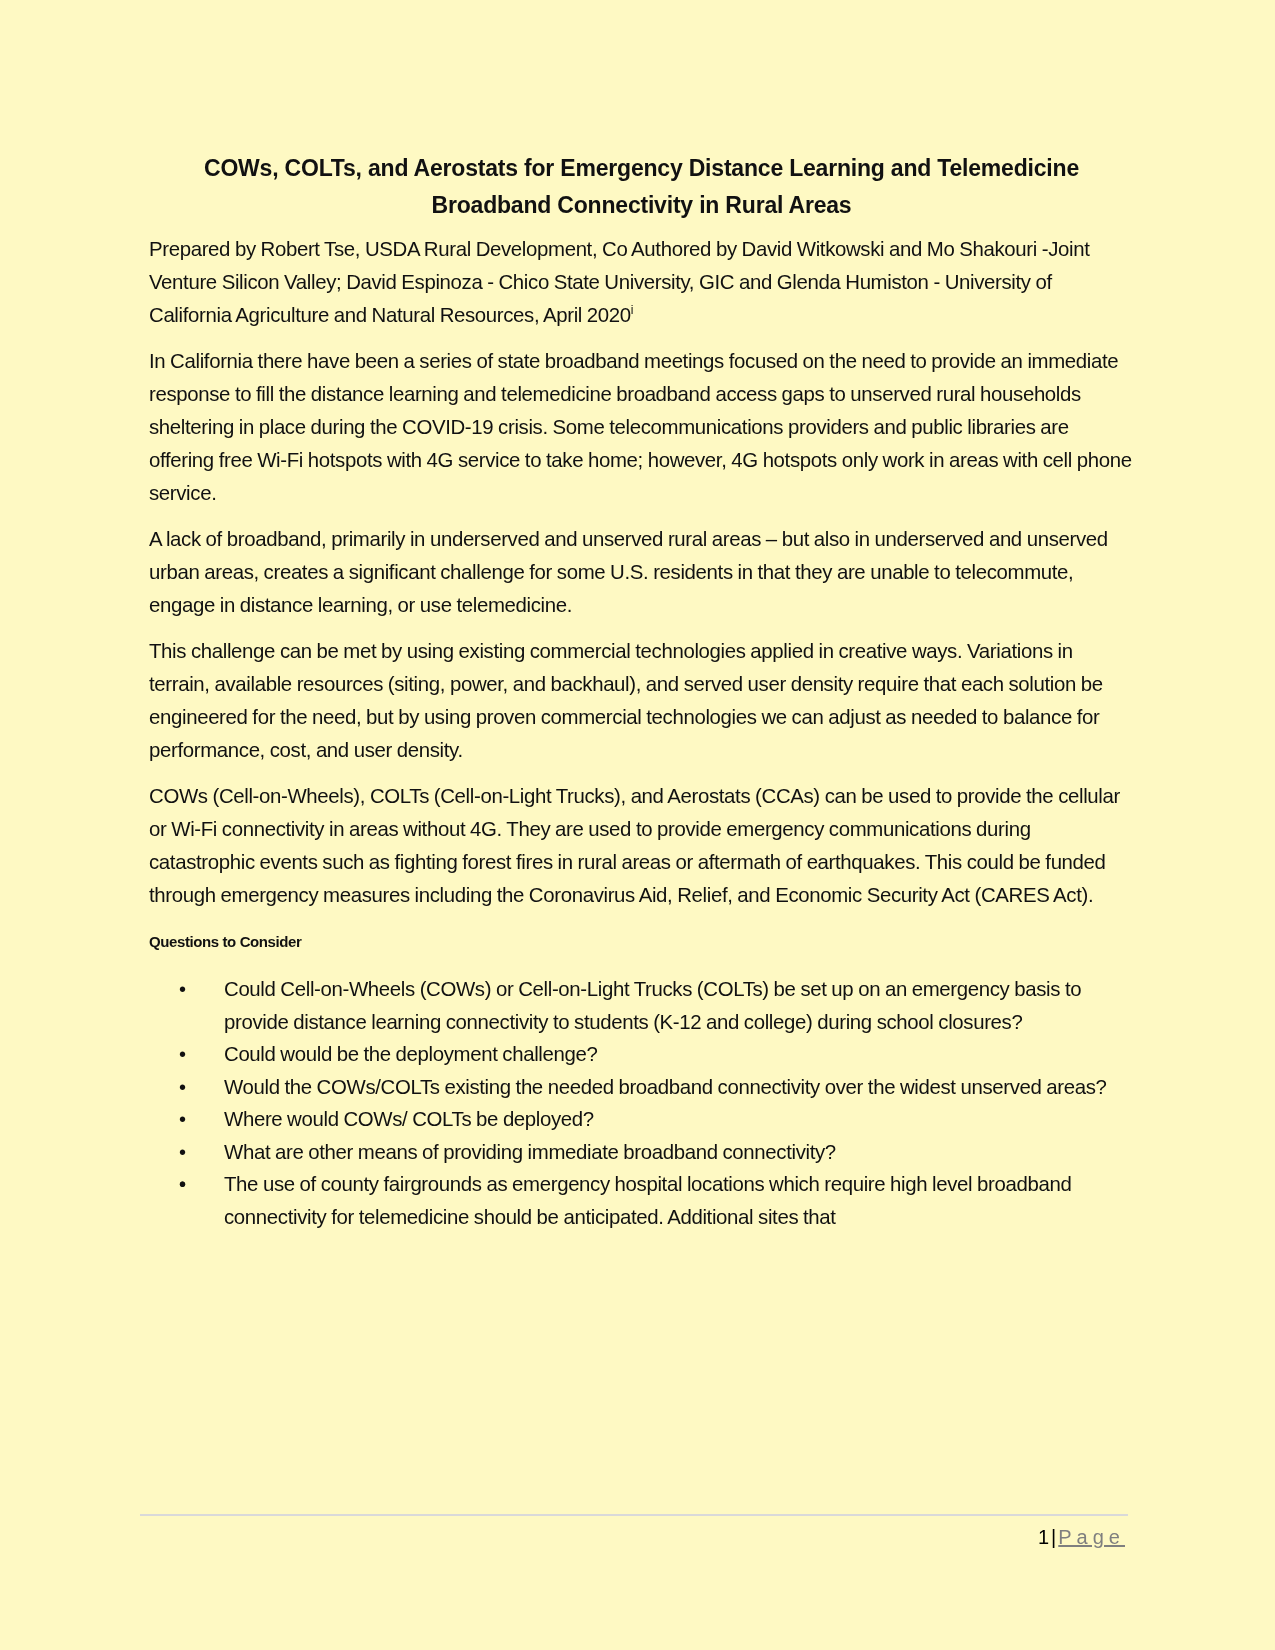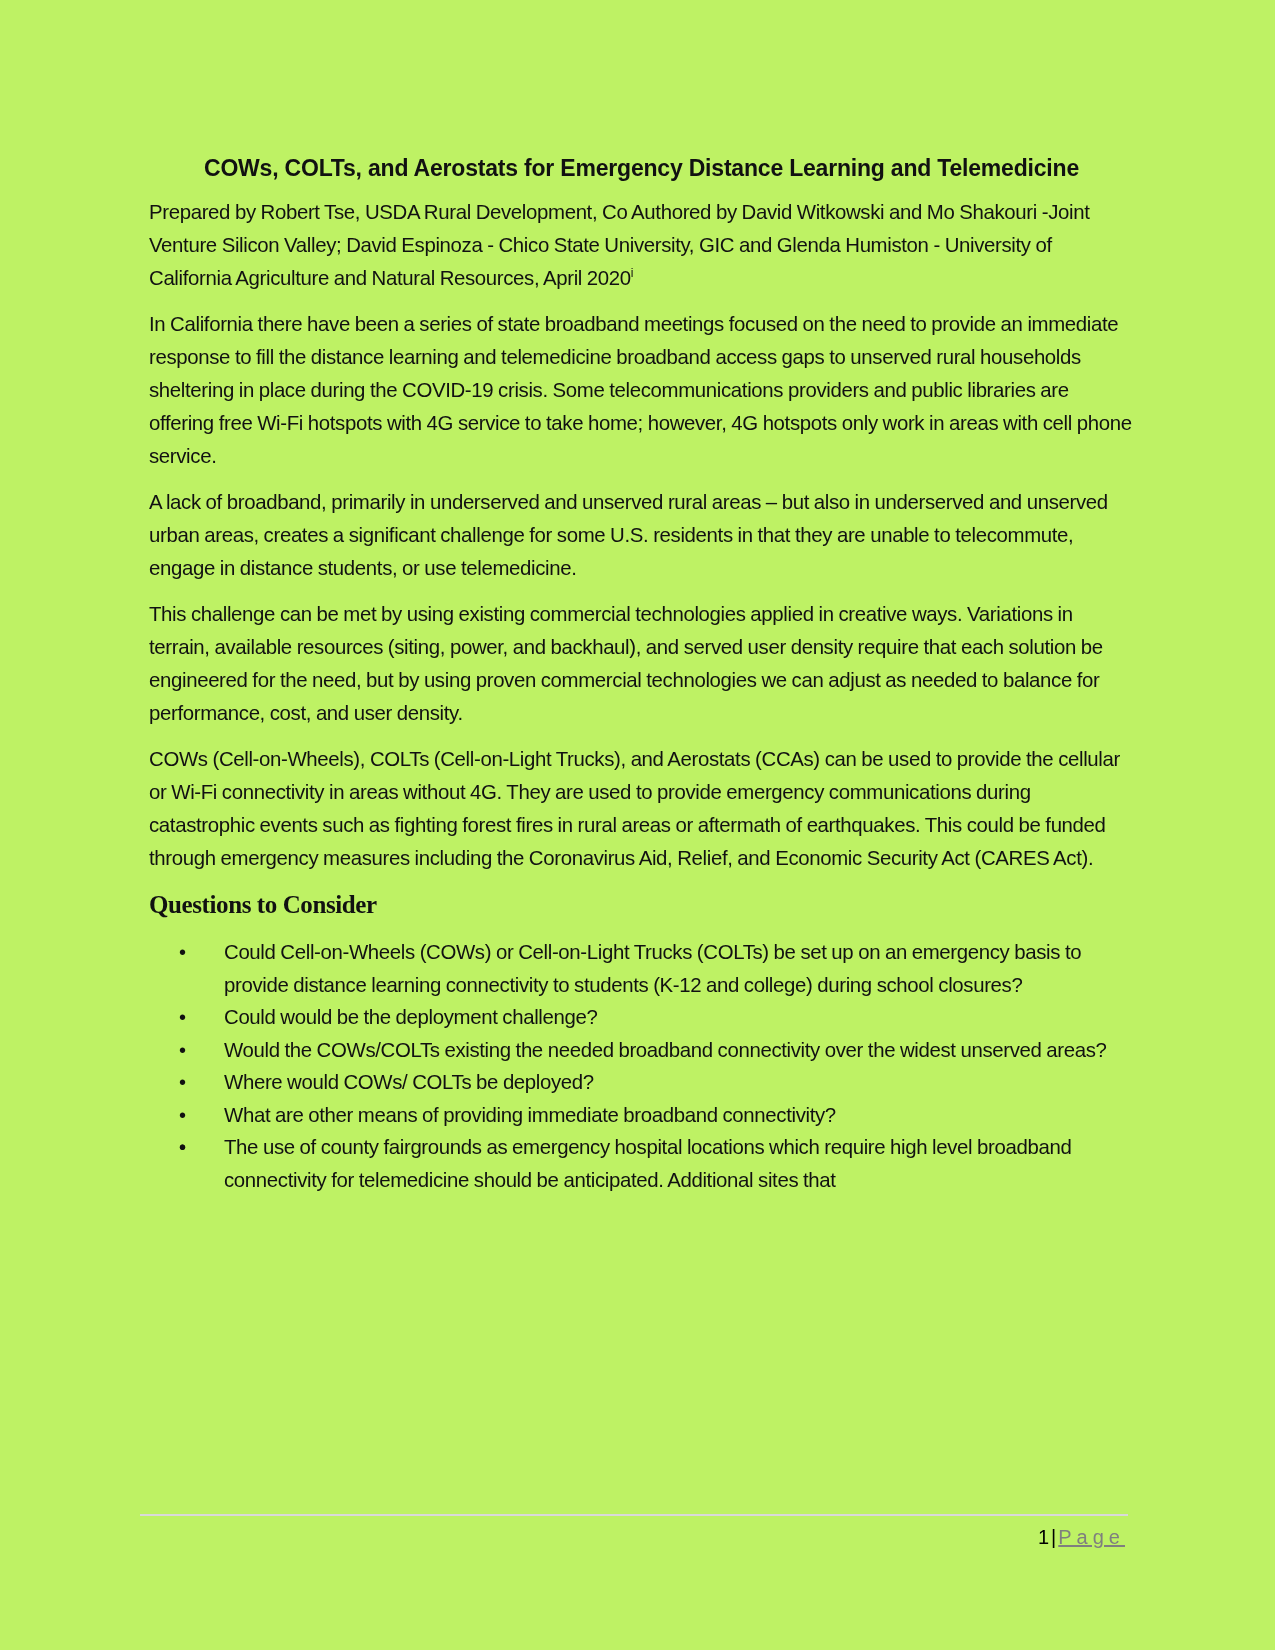--- a/index.html
+++ b/index.html
@@ -1,48 +1,49 @@
 <!DOCTYPE html>
 <html><head>
   <meta charset="utf-8">
   <style>
     html, body { margin: 0; padding: 0; background: #ffffff; }
     body { width: 1275px; height: 1650px; position: relative; overflow: hidden;
            font-family: "Liberation Sans", "DejaVu Sans", sans-serif; color: #111; }
-    .page { position: absolute; left: 0; top: 0; width: 1275px; height: 1650px; background: #bef264; }
+    .page { position: absolute; left: 0; top: 0; width: 1275px; height: 1650px; background: #fef9c3; }
     .content { position: absolute; left: 149px; top: 150px; width: 985px; }
     .title { text-align: center; font-weight: bold; font-size: 23px; line-height: 37px; margin: 0; letter-spacing: -0.2px; }
     .para { font-size: 20.4px; line-height: 33px; margin: 13px 0 0 0; letter-spacing: -0.35px; word-spacing: -0.5px; }
     .para.first { margin-top: 9px; }
     .sup { font-size: 12px; vertical-align: super; line-height: 0; }
-    .heading { font-weight: bold; font-size: 25px; line-height: 33px; margin: 13px 0 0 0; letter-spacing: -0.4px; font-family: Liberation Serif, serif; }
+    .heading { font-weight: bold; font-size: 15px; line-height: 33px; margin: 13px 0 0 0; letter-spacing: -0.4px; }
     ul.questions { list-style: none; margin: 15px 0 0 0; padding: 0; }
     ul.questions li { position: relative; padding-left: 75px; font-size: 20.4px; line-height: 32.5px; letter-spacing: -0.35px; word-spacing: -0.5px; }
     ul.questions li .bullet { position: absolute; left: 30px; top: 0; font-size: 20px; }
     .footer-rule { position: absolute; left: 140px; top: 1514px; width: 988px; height: 2px; background: #d9d9d9; }
     .footer { position: absolute; right: 150px; top: 1522px; font-size: 20px; line-height: 30px; }
     .footer .num { color: #000; }
     .footer .sep { color: #000; margin: 0 2px; }
     .footer .page-word { color: #7f7f7f; letter-spacing: 5px; text-decoration: underline; }
   </style>
 </head>
 <body>
 
 <div class="page">
   <div class="content">
     <h1 class="title">
       <span>COWs, COLTs, and Aerostats for Emergency Distance Learning and Telemedicine</span><br>
+      <span>Broadband Connectivity in Rural Areas</span>
     </h1>
 
     <p class="para first">
       <span>Prepared by Robert Tse, USDA Rural Development, Co Authored by David Witkowski and Mo Shakouri -Joint Venture Silicon Valley; David Espinoza - Chico State University, GIC and Glenda Humiston - University of California Agriculture and Natural Resources, April 2020</span><span class="sup">i</span>
     </p>
 
     <p class="para">In California there have been a series of state broadband meetings focused on the need to provide an immediate response to fill the distance learning and telemedicine broadband access gaps to unserved rural households sheltering in place during the COVID-19 crisis. Some telecommunications providers and public libraries are offering free Wi-Fi hotspots with 4G service to take home; however, 4G hotspots only work in areas with cell phone service.</p>
-    <p class="para">A lack of broadband, primarily in underserved and unserved rural areas – but also in underserved and unserved urban areas, creates a significant challenge for some U.S. residents in that they are unable to telecommute, engage in distance students, or use telemedicine.</p>
+    <p class="para">A lack of broadband, primarily in underserved and unserved rural areas – but also in underserved and unserved urban areas, creates a significant challenge for some U.S. residents in that they are unable to telecommute, engage in distance learning, or use telemedicine.</p>
     <p class="para">This challenge can be met by using existing commercial technologies applied in creative ways. Variations in terrain, available resources (siting, power, and backhaul), and served user density require that each solution be engineered for the need, but by using proven commercial technologies we can adjust as needed to balance for performance, cost, and user density.</p>
     <p class="para">COWs (Cell-on-Wheels), COLTs (Cell-on-Light Trucks), and Aerostats (CCAs) can be used to provide the cellular or Wi-Fi connectivity in areas without 4G. They are used to provide emergency communications during catastrophic events such as fighting forest fires in rural areas or aftermath of earthquakes. This could be funded through emergency measures including the Coronavirus Aid, Relief, and Economic Security Act (CARES Act).</p>
 
     <h2 class="heading">Questions to Consider</h2>
 
     <ul class="questions">
       <li><span class="bullet">•</span><span>Could Cell-on-Wheels (COWs) or Cell-on-Light Trucks (COLTs) be set up on an emergency basis to provide distance learning connectivity to students (K-12 and college) during school closures?</span></li>
       <li><span class="bullet">•</span><span>Could would be the deployment challenge?</span></li>
       <li><span class="bullet">•</span><span>Would the COWs/COLTs existing the needed broadband connectivity over the widest unserved areas?</span></li>
       <li><span class="bullet">•</span><span>Where would COWs/ COLTs be deployed?</span></li>

